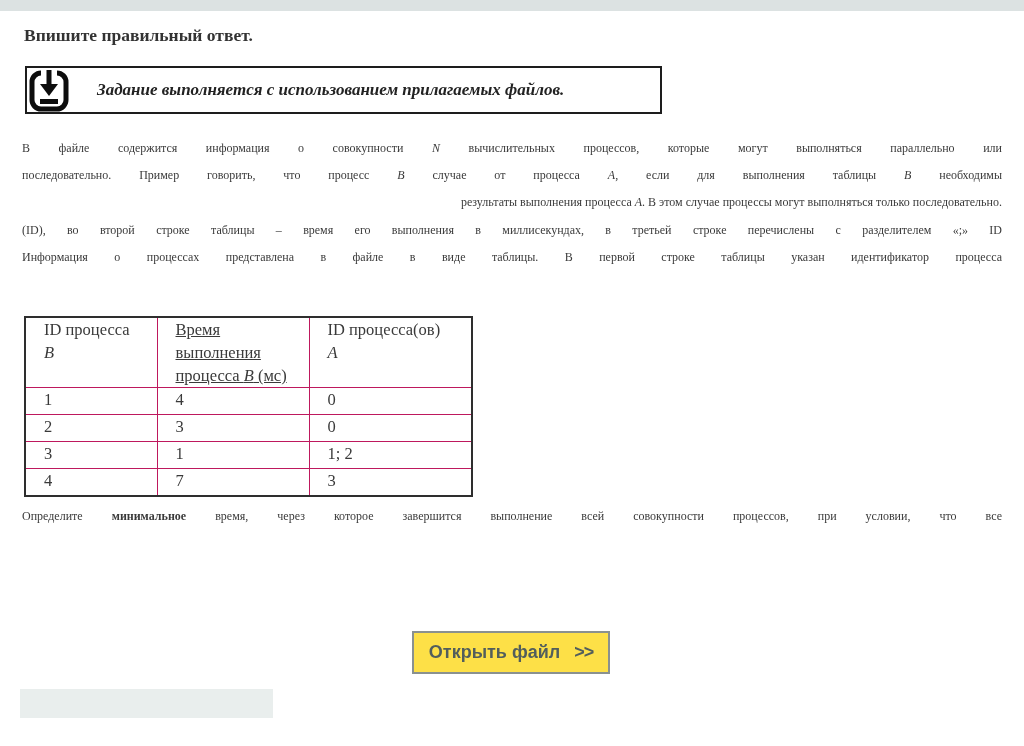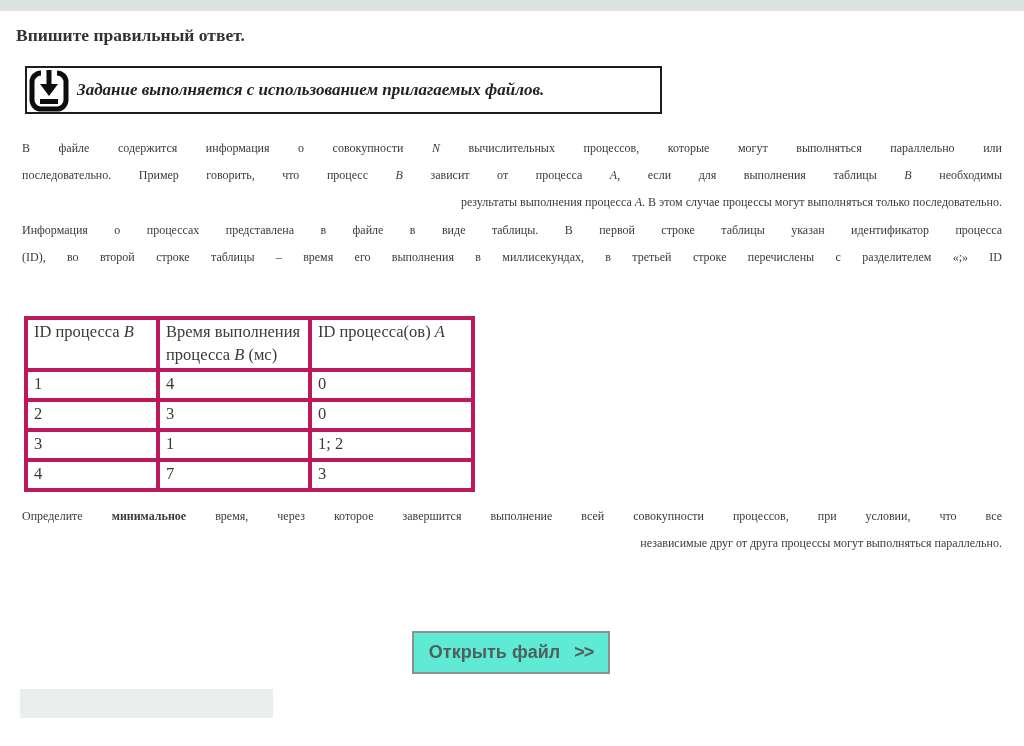--- a/index.html
+++ b/index.html
@@ -11,40 +11,40 @@
     font-family: "Liberation Serif", serif;
     color: #3a3a3a;
     overflow: hidden;
   }
   .topbar {
     position: absolute; left: 0; top: 0;
     width: 1024px; height: 11px;
     background: #dce2e2;
   }
   .title {
-    position: absolute; left: 16px; top: 25px;
+    position: absolute; left: 24px; top: 25px;
     margin: 0;
     font-size: 17.5px; font-weight: bold; color: #333333;
   }
   .notice {
     position: absolute; left: 25px; top: 66px;
     width: 637px; height: 48px;
     box-sizing: border-box;
     border: 2px solid #1d1d1d;
     background: #ffffff;
     display: flex; align-items: center;
   }
   .nicon {
     flex: 0 0 auto;
     width: 40px; height: 43px;
     margin-left: 2px;
     display: inline-block;
   }
   .ntext {
-    margin-left: 8px;
+    margin-left: 28px;
     font-style: italic; font-weight: bold;
     font-size: 17px; color: #222222;
   }
   .para {
     position: absolute; left: 22px; width: 980px;
     font-size: 12px; line-height: 27px;
     color: #3a3a3a;
   }
   .jl { text-align: justify; text-align-last: justify; }
   .ll { text-align: right; }
@@ -57,38 +57,38 @@
   #note { top: 553px; font-weight: bold; color: #333333; }
   table.xtable {
     position: absolute; left: 24px; top: 316px;
     border-collapse: collapse;
     table-layout: fixed;
     font-size: 16.5px; line-height: 23px;
     color: #3a3a3a;
     border: 2px solid #2e2e2e;
   }
   table.xtable th, table.xtable td {
-    border: 4px solid #be185d;
+    border: 1px solid #be185d;
     font-weight: normal;
     text-align: left;
     vertical-align: top;
-    padding: 0 6px;
+    padding: 0 18px;
     overflow: hidden;
   }
   table.xtable th { height: 48px; }
   table.xtable td { height: 26px; line-height: 24px; }
   .col-id-b { width: 132px; }
   .col-time { width: 152px; }
   .col-id-a { width: 163px; }
-  th.th-just { text-align: justify; }
+  th.th-just { text-align: justify; text-decoration: underline; }
   .open-file-btn {
     position: absolute; left: 412px; top: 631px;
     width: 198px; height: 43px;
     box-sizing: border-box;
-    background: #5eead4;
+    background: #fde047;
     border: 2px solid #8a918f;
     font-family: "Liberation Sans", sans-serif;
     font-weight: bold; font-size: 18px;
     color: #525e5c;
     display: flex; align-items: center; justify-content: center;
     cursor: pointer;
   }
   .open-file-btn .arrows { margin-left: 14px; letter-spacing: -1px; }
   .answer-area {
     position: absolute; left: 20px; top: 689px;
@@ -113,27 +113,27 @@
         <rect x="17.5" y="1" width="5" height="16" fill="#0d0d0d"></rect>
         <polygon points="11,15 29,15 20,27" fill="#0d0d0d"></polygon>
         <rect x="11" y="30" width="18" height="5" fill="#0d0d0d"></rect>
       </svg>
     </span>
     <span class="ntext">Задание выполняется с использованием прилагаемых файлов.</span>
   </div>
 
   <div class="para" id="p1">
     <div class="jl"><span>В файле содержится информация о совокупности </span><span class="it">N</span><span> вычислительных процессов, которые могут выполняться параллельно или</span></div>
-    <div class="jl"><span>последовательно. Пример говорить, что процесс </span><span class="it">B</span><span> зависит от процесса </span><span class="it">A</span><span>, если для выполнения таблицы </span><span class="it">B</span><span> необходимы</span></div>
+    <div class="jl"><span>последовательно. Пример говорить, что процесс </span><span class="it">B</span><span> случае от процесса </span><span class="it">A</span><span>, если для выполнения таблицы </span><span class="it">B</span><span> необходимы</span></div>
     <div class="ll"><span>результаты выполнения процесса </span><span class="it">A</span><span>. В этом случае процессы могут выполняться только последовательно.</span></div>
   </div>
 
   <div class="para" id="p2">
+    <div class="jl"><span>(ID), во второй строке таблицы – время его выполнения в миллисекундах, в третьей строке перечислены с разделителем «;» ID</span></div>
     <div class="jl"><span>Информация о процессах представлена в файле в виде таблицы. В первой строке таблицы указан идентификатор процесса</span></div>
-    <div class="jl"><span>(ID), во второй строке таблицы – время его выполнения в миллисекундах, в третьей строке перечислены с разделителем «;» ID</span></div>
   </div>
 
 
   <table class="xtable">
     <colgroup>
       <col class="col-id-b">
         <col class="col-time">
         <col class="col-id-a">
     </colgroup>
     <tbody>
@@ -160,21 +160,20 @@
     <tr>
       <td>4</td>
       <td>7</td>
       <td>3</td>
     </tr>
   </tbody>
     </table>
 
   <div class="para" id="question">
     <div class="jl"><span>Определите </span><span class="bd">минимальное</span><span> время, через которое завершится выполнение всей совокупности процессов, при условии, что все</span></div>
-    <div class="ll"><span>независимые друг от друга процессы могут выполняться параллельно.</span></div>
   </div>
 
 
   <button class="open-file-btn">
     <span>Открыть файл</span>
       <span class="arrows">&gt;&gt;</span>
   </button>
 
   <div class="answer-area"></div>
 

